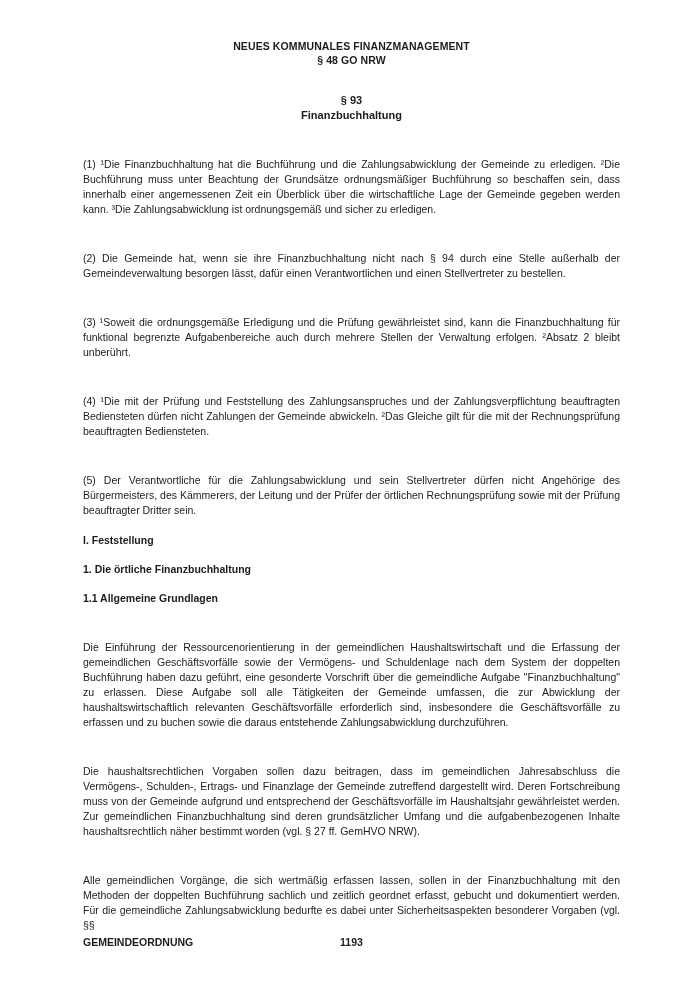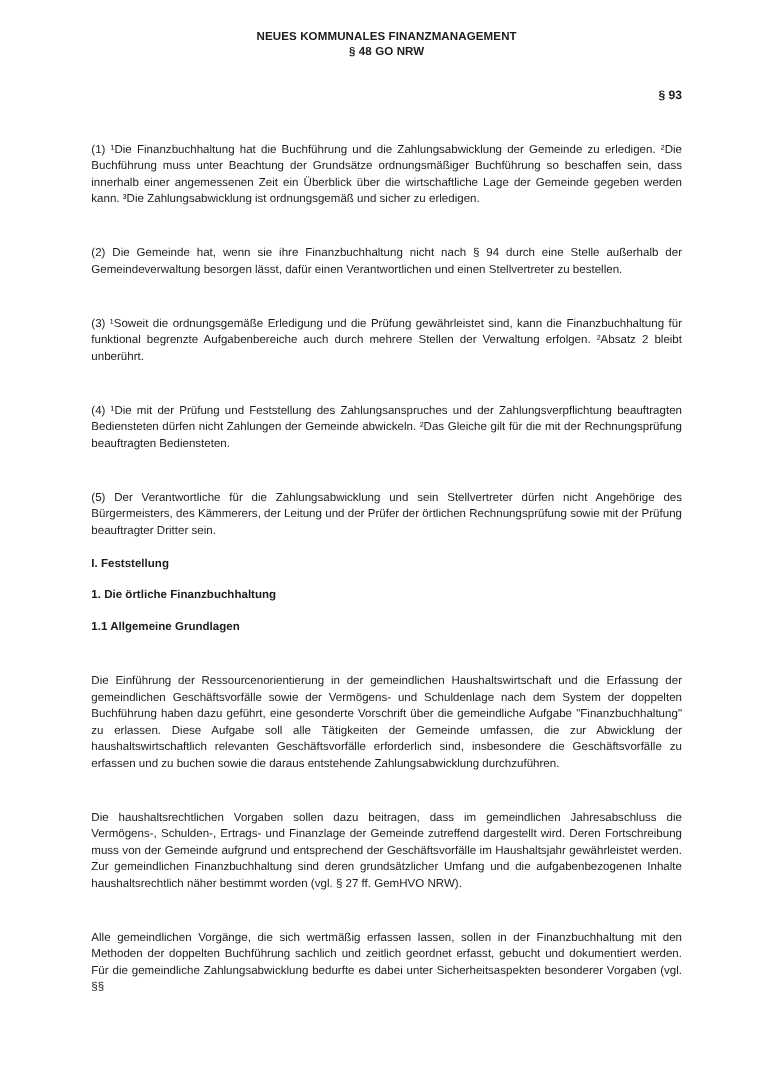--- a/index.html
+++ b/index.html
@@ -9,34 +9,34 @@
     background: #ffffff;
   }
   body {
     font-family: "Liberation Sans", sans-serif;
     color: #1c1c1c;
   }
   .page {
     position: relative;
     width: 700px;
     height: 990px;
-    padding: 26px 80px 70px 83px;
+    padding: 39px 80px 70px 83px;
     background: #ffffff;
     overflow: hidden;
   }
   .running-header {
     text-align: center;
     font-weight: bold;
     font-size: 10.5px;
     line-height: 14px;
     margin-bottom: 26px;
     letter-spacing: 0.1px;
   }
   .section-title {
-    text-align: right;
+    text-align: center;
     font-weight: bold;
     font-size: 11px;
     line-height: 15px;
     margin-bottom: 22px;
   }
   .para {
     font-size: 10.5px;
     line-height: 15px;
     text-align: justify;
     margin-bottom: 15px;
@@ -78,30 +78,35 @@
 
 <div class="page">
 
   <div class="running-header">
     <div>NEUES KOMMUNALES FINANZMANAGEMENT</div>
     <div>§ 48 GO NRW</div>
   </div>
 
   <div class="section-title">
     <div>§ 93</div>
+    <div>Finanzbuchhaltung</div>
   </div>
 
   <p class="para">(1) ¹Die Finanzbuchhaltung hat die Buchführung und die Zahlungsabwicklung der Gemeinde zu erledigen. ²Die Buchführung muss unter Beachtung der Grundsätze ordnungsmäßiger Buchführung so beschaffen sein, dass innerhalb einer angemessenen Zeit ein Überblick über die wirtschaftliche Lage der Gemeinde gegeben werden kann. ³Die Zahlungsabwicklung ist ordnungsgemäß und sicher zu erledigen.</p>
   <p class="para">(2) Die Gemeinde hat, wenn sie ihre Finanzbuchhaltung nicht nach § 94 durch eine Stelle außerhalb der Gemeindeverwaltung besorgen lässt, dafür einen Verantwortlichen und einen Stellvertreter zu bestellen.</p>
   <p class="para">(3) ¹Soweit die ordnungsgemäße Erledigung und die Prüfung gewährleistet sind, kann die Finanzbuchhaltung für funktional begrenzte Aufgabenbereiche auch durch mehrere Stellen der Verwaltung erfolgen. ²Absatz 2 bleibt unberührt.</p>
   <p class="para">(4) ¹Die mit der Prüfung und Feststellung des Zahlungsanspruches und der Zahlungsverpflichtung beauftragten Bediensteten dürfen nicht Zahlungen der Gemeinde abwickeln. ²Das Gleiche gilt für die mit der Rechnungsprüfung beauftragten Bediensteten.</p>
   <p class="para">(5) Der Verantwortliche für die Zahlungsabwicklung und sein Stellvertreter dürfen nicht Angehörige des Bürgermeisters, des Kämmerers, der Leitung und der Prüfer der örtlichen Rechnungsprüfung sowie mit der Prüfung beauftragter Dritter sein.</p>
 
   <div class="heading">I. Feststellung</div>
   <div class="heading">1. Die örtliche Finanzbuchhaltung</div>
   <div class="heading">1.1 Allgemeine Grundlagen</div>
 
   <p class="para">Die Einführung der Ressourcenorientierung in der gemeindlichen Haushaltswirtschaft und die Erfassung der gemeindlichen Geschäftsvorfälle sowie der Vermögens- und Schuldenlage nach dem System der doppelten Buchführung haben dazu geführt, eine gesonderte Vorschrift über die gemeindliche Aufgabe "Finanzbuchhaltung" zu erlassen. Diese Aufgabe soll alle Tätigkeiten der Gemeinde umfassen, die zur Abwicklung der haushaltswirtschaftlich relevanten Geschäftsvorfälle erforderlich sind, insbesondere die Geschäftsvorfälle zu erfassen und zu buchen sowie die daraus entstehende Zahlungsabwicklung durchzuführen.</p>
   <p class="para">Die haushaltsrechtlichen Vorgaben sollen dazu beitragen, dass im gemeindlichen Jahresabschluss die Vermögens-, Schulden-, Ertrags- und Finanzlage der Gemeinde zutreffend dargestellt wird. Deren Fortschreibung muss von der Gemeinde aufgrund und entsprechend der Geschäftsvorfälle im Haushaltsjahr gewährleistet werden. Zur gemeindlichen Finanzbuchhaltung sind deren grundsätzlicher Umfang und die aufgabenbezogenen Inhalte haushaltsrechtlich näher bestimmt worden (vgl. § 27 ff. GemHVO NRW).</p>
   <p class="para">Alle gemeindlichen Vorgänge, die sich wertmäßig erfassen lassen, sollen in der Finanzbuchhaltung mit den Methoden der doppelten Buchführung sachlich und zeitlich geordnet erfasst, gebucht und dokumentiert werden. Für die gemeindliche Zahlungsabwicklung bedurfte es dabei unter Sicherheitsaspekten besonderer Vorgaben (vgl. §§</p>
 
+  <div class="footer">
+    <span class="footer-left">GEMEINDEORDNUNG</span>
+    <span class="footer-page">1193</span>
+  </div>
 
 </div>
 
 </body></html>

